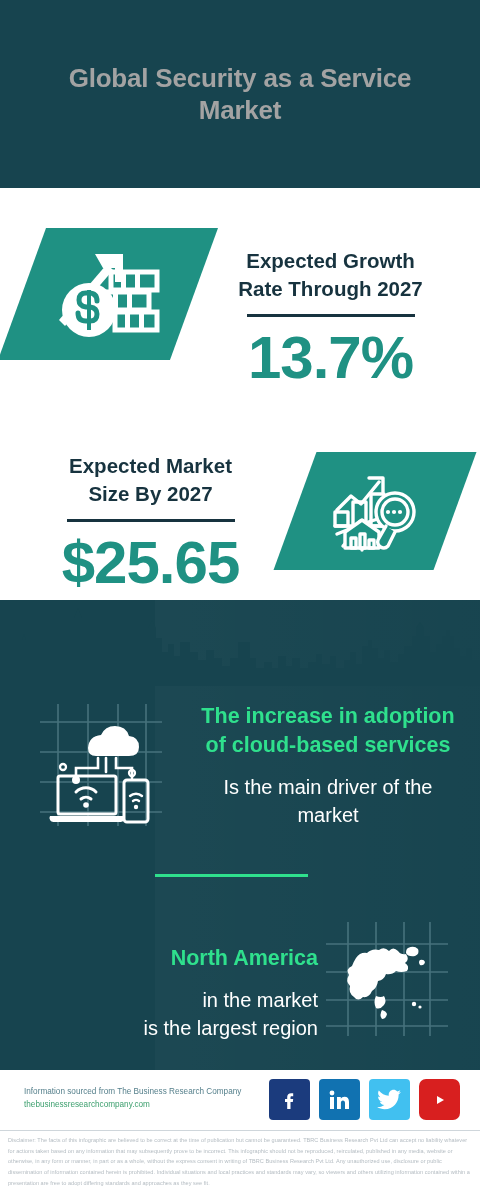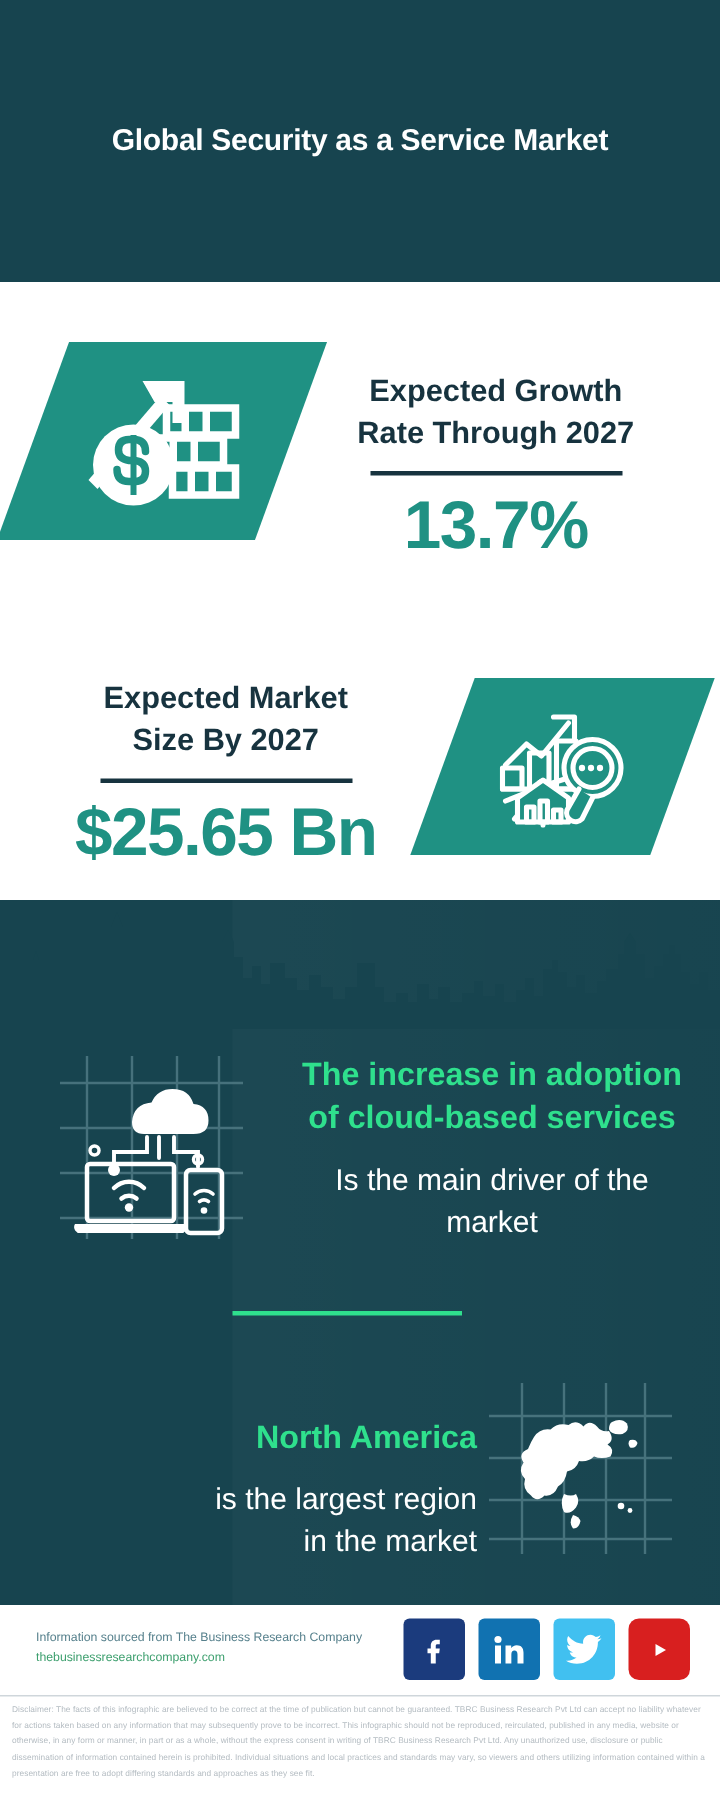--- a/index.html
+++ b/index.html
@@ -12,21 +12,21 @@
   }
   .page { width:480px; height:1200px; position:relative; overflow:hidden; background:#ffffff; }
 
   
   .header {
     position:absolute; left:0; top:0; width:480px; height:188px;
     background:#17444f;
     display:flex; align-items:center; justify-content:center;
   }
   .header h1 {
-    color:#ffffff; font-size:20px; font-weight:bold; line-height:1.25;
+    color:#a3a3a3; font-size:26px; font-weight:bold; line-height:1.25;
     text-align:center; letter-spacing:-0.2px; width:360px;
   }
 
   
   .white-zone {
     position:absolute; left:0; top:188px; width:480px; height:430px;
     background:#ffffff;
   }
 
   
@@ -43,21 +43,21 @@
   .growth-text {
     position:absolute; left:198px; top:225px; width:265px; text-align:center;
   }
   .stat-head {
     color:#17333f; font-size:20.5px; font-weight:bold; line-height:1.35;margin-top:22px;
   }
   .rule {
     width:168px; height:3px; background:#17333f; margin:12px auto 8px auto;
   }
   .stat-val {
-    color:#1f9183; font-size:45px; font-weight:bold; line-height:1.1;
+    color:#1f9183; font-size:60px; font-weight:bold; line-height:1.1;
     letter-spacing:-1px;
   }
 
   
   .size-text {
     position:absolute; left:18px; top:430px; width:265px; text-align:center;
   }
   .size-icon { left:295px; top:452px; width:160px; height:118px; }
 
   
@@ -292,22 +292,22 @@
       <div>Is the main driver of the</div>
       <div>market</div>
     </div>
   </div>
 
   <div class="green-rule"></div>
 
   <div class="region-text">
     <div class="hl-green">North America</div>
     <div class="sub-white">
+      <div>in the market</div>
       <div>is the largest region</div>
-      <div>in the market</div>
     </div>
   </div>
 
   <div class="region-icon">
     <svg width="130" height="122" viewBox="0 0 130 122">
       <g stroke="#4f7a84" stroke-width="1.6" opacity="0.85">
         <line x1="4" y1="26" x2="126" y2="26"></line>
         <line x1="4" y1="54" x2="126" y2="54"></line>
         <line x1="4" y1="82" x2="126" y2="82"></line>
         <line x1="4" y1="108" x2="126" y2="108"></line>

